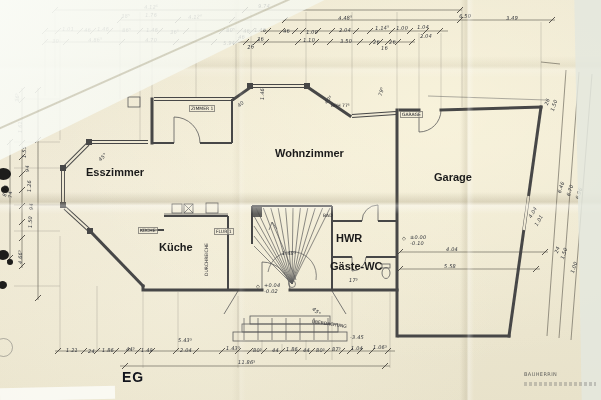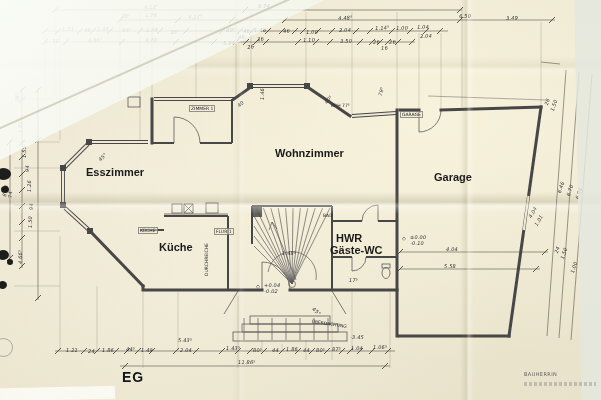--- a/index.html
+++ b/index.html
@@ -403,21 +403,21 @@
   <div class="fold-v" style="left:232px;opacity:.4"></div>
   <div id="corner-tl"></div>
   <div id="corner-tl-edge"></div>
   <div id="edge-r"></div>
   <div id="edge-bl"></div>
 
   <div class="room-label" style="left:86px;top:166px">Esszimmer</div>
   <div class="room-label" style="left:275px;top:147px">Wohnzimmer</div>
   <div class="room-label" style="left:159px;top:241px">Küche</div>
   <div class="room-label" style="left:336px;top:232px">HWR</div>
-  <div class="room-label" style="left:330px;top:244px">Gäste-WC</div>
+  <div class="room-label" style="left:330px;top:260px">Gäste-WC</div>
   <div class="room-label" style="left:434px;top:171px">Garage</div>
 
   <div class="tag" style="left:189px;top:105px">ZIMMER 1</div>
   <div class="tag" style="left:214px;top:228px">FLUR 1</div>
   <div class="tag" style="left:138px;top:227px">KÜCHE</div>
   <div class="tag" style="left:400px;top:111px">GARAGE</div>
   <div class="tiny-label" style="left:323px;top:213px">BAD</div>
   <div class="tiny-label" style="left:331px;top:103px">BRH 77⁵</div>
   <div class="tiny-label" style="left:204px;top:276px;transform:rotate(-90deg)">DURCHREICHE</div>
   <div class="tiny-label" style="left:312px;top:319px;transform:rotate(8deg)">ÜBERDACHUNG</div>

